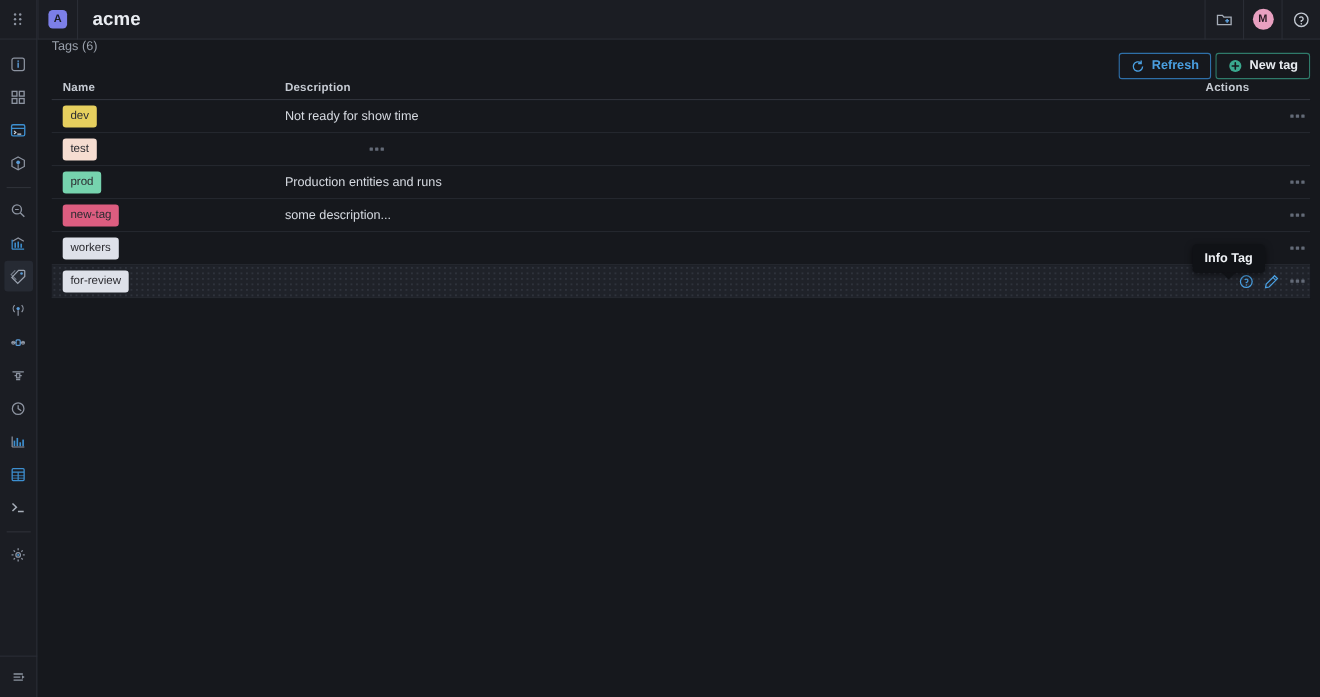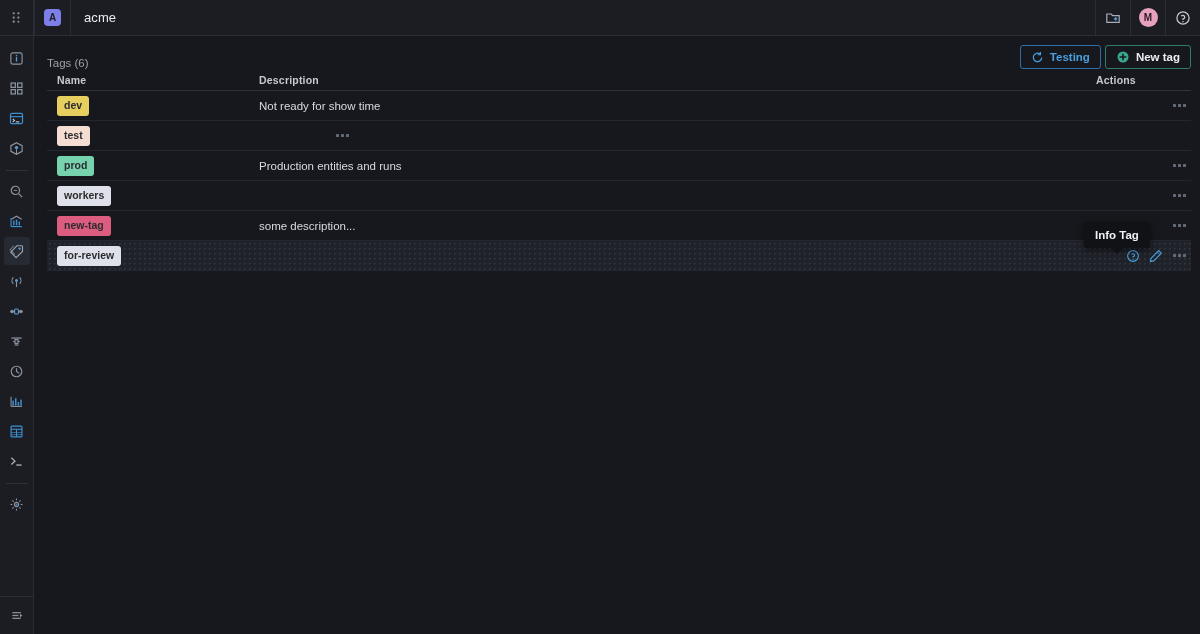--- a/index.html
+++ b/index.html
@@ -55,40 +55,40 @@
     height: 36px; display: flex; align-items: center; padding: 0 9px;
     border-right: 1px solid #2a2d35; border-left: 1px solid #2a2d35;
   }
   .org-badge {
     width: 17px; height: 17px; border-radius: 4px;
     background: #7c7fe8; color: #1b1d23;
     font-size: 10px; font-weight: bold;
     display: flex; align-items: center; justify-content: center;
   }
   .org-name {
-    font-size: 13px; font-weight: normal; color: #e9ecf1;
+    font-size: 17px; font-weight: bold; color: #e9ecf1;
     padding: 0 13px; letter-spacing: .1px;
   }
   .tb-spacer { flex: 1; }
   .tb-right { display: flex; align-items: center; height: 36px; }
   .tb-btn {
     width: 35px; height: 36px; display: flex; align-items: center; justify-content: center;
     border-left: 1px solid #2a2d35; cursor: pointer;
   }
   .avatar {
     width: 19px; height: 19px; border-radius: 50%;
     background: #e8a0c0; color: #2a1a24;
     font-size: 10px; font-weight: bold;
     display: flex; align-items: center; justify-content: center;
   }
 
   
   .pagehdr {
-    height: 33px; display: flex; align-items: flex-end;
-    padding: 0 9px 0 13px; position: relative;
+    height: 33px; display: flex; align-items: flex-start;
+    padding: 0 9px 0 13px; position: relative; flex-direction: column;
   }
   .pagetitle { font-size: 11.5px; color: #9aa1ac; }
   .hdr-actions { margin-left: auto; display: flex; align-items: center; gap: 4px; }
   .btn {
     display: inline-flex; align-items: center; gap: 6px;
     height: 24px; padding: 0 10px;
     border-radius: 3px; font-size: 11.5px; font-weight: bold;
     cursor: pointer; background: transparent;
   }
   .btn-refresh { border: 1px solid #2e6fa8; color: #4a9fe0; }
@@ -112,21 +112,21 @@
     position: relative;
   }
   .trow.hover {
     background-color: #1f2229;
     background-image: radial-gradient(#2f333c 1px, transparent 1px);
     background-size: 5px 5px;
     gap: 12px;
   }
   .pill {
     display: inline-block; border-radius: 3px;
-    font-size: 10.5px; font-weight: bold; line-height: 1;
+    font-size: 10.5px; font-weight: normal; line-height: 1;
     padding: 4px 7px 5px; color: #2b2b30; white-space: nowrap;
   }
   .desc { font-size: 11.5px; color: #d6dae1; }
   .actions { display: flex; align-items: center; justify-content: flex-end; gap: 9px; padding-right: 4px; }
   .act-ico { width: 14px; height: 14px; cursor: pointer; display: block; }
   .dots {
     display: flex; gap: 2px; cursor: pointer; padding: 3px 1px;
   }
   .dots i { width: 3px; height: 3px; background: #636a77; display: block; border-radius: .5px; }
 
@@ -348,21 +348,21 @@
     </div>
 
     <div class="pagehdr">
       <div class="pagetitle">Tags (6)</div>
       <div class="hdr-actions">
         <div class="btn btn-refresh">
           <svg width="13" height="13" viewBox="0 0 16 16">
             <path d="M13.2 8 A5.2 5.2 0 1 1 11.3 3.9" fill="none" stroke="#4a9fe0" stroke-width="1.5"></path>
             <path d="M11.6 1.2 L11.6 4.6 L8.2 4.6" fill="none" stroke="#4a9fe0" stroke-width="1.5"></path>
           </svg>
-          <span>Testing</span>
+          <span>Refresh</span>
         </div>
         <div class="btn btn-newtag">
           <svg width="14" height="14" viewBox="0 0 16 16">
             <circle cx="8" cy="8" r="6.3" fill="#3aa88e"></circle>
             <g stroke="#16181d" stroke-width="1.7" stroke-linecap="round">
               <line x1="8" y1="4.8" x2="8" y2="11.2"></line>
                 <line x1="4.8" y1="8" x2="11.2" y2="8"></line>
             </g>
           </svg>
           <span>New tag</span>
@@ -403,33 +403,33 @@
             <div class="col-desc desc">Production entities and runs</div>
             <div class="col-act actions">
               <span class="dots">
                 <i></i>
                 <i></i>
                 <i></i>
               </span>
             </div>
           </div>
           <div class="trow">
+            <div class="col-name"><span class="pill" style="background: rgb(221, 93, 128);">new-tag</span></div>
+            <div class="col-desc desc">some description...</div>
+            <div class="col-act actions">
+              <span class="dots">
+                <i></i>
+                <i></i>
+                <i></i>
+              </span>
+            </div>
+          </div>
+          <div class="trow">
             <div class="col-name"><span class="pill" style="background: rgb(222, 225, 233);">workers</span></div>
             <div class="col-desc desc"></div>
-            <div class="col-act actions">
-              <span class="dots">
-                <i></i>
-                <i></i>
-                <i></i>
-              </span>
-            </div>
-          </div>
-          <div class="trow">
-            <div class="col-name"><span class="pill" style="background: rgb(221, 93, 128);">new-tag</span></div>
-            <div class="col-desc desc">some description...</div>
             <div class="col-act actions">
               <span class="dots">
                 <i></i>
                 <i></i>
                 <i></i>
               </span>
             </div>
           </div>
           <div class="trow hover">
             <div class="col-name"><span class="pill" style="background: rgb(222, 225, 233);">for-review</span></div>

